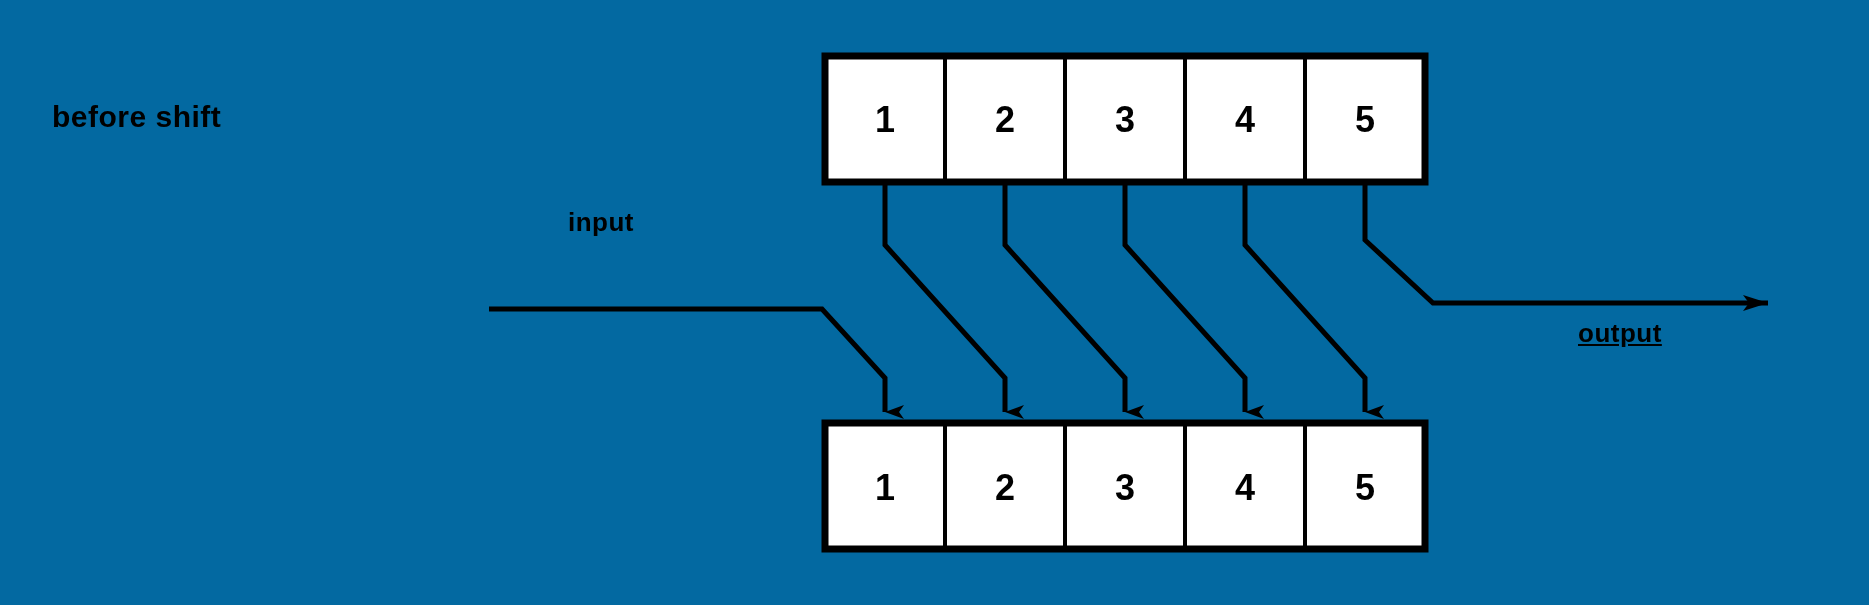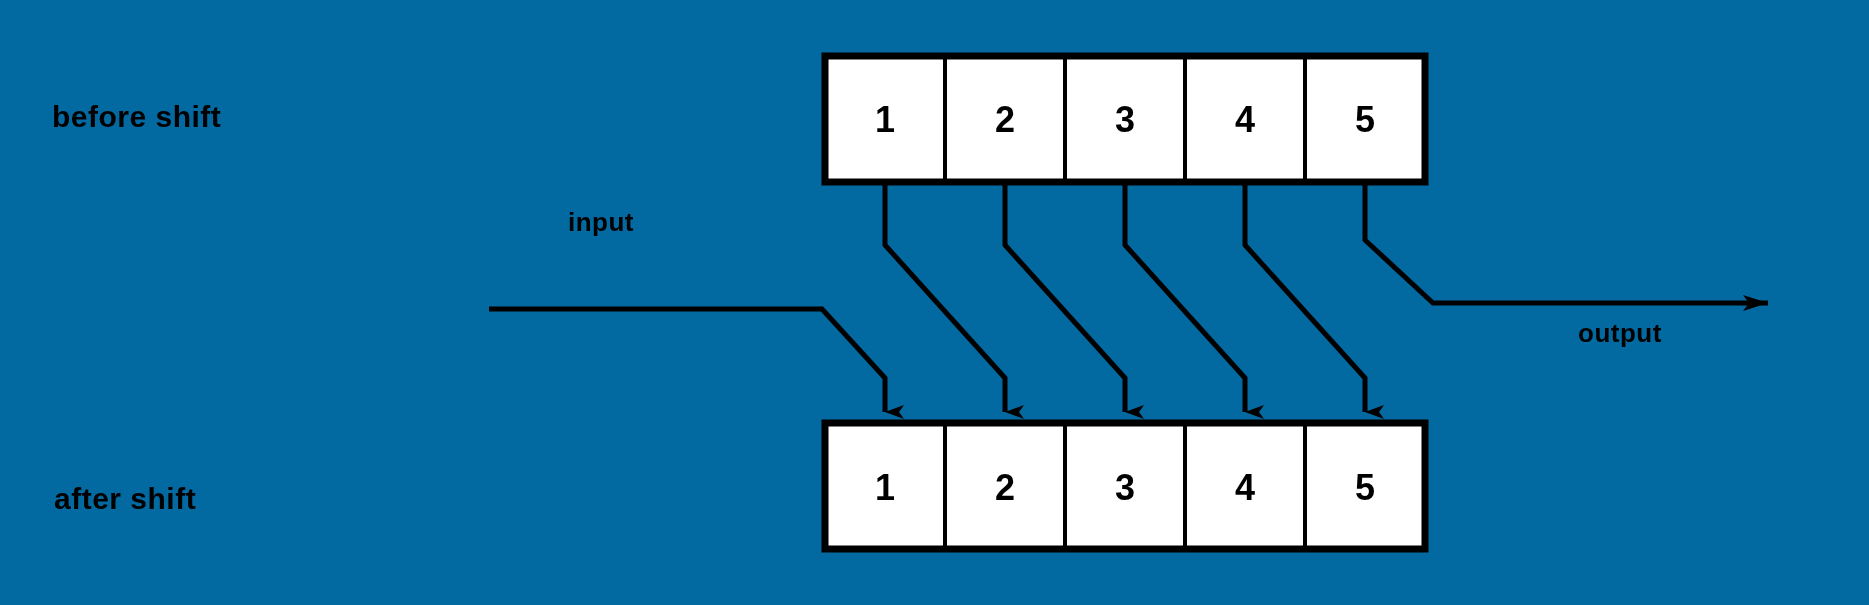--- a/index.html
+++ b/index.html
@@ -39,36 +39,35 @@
   .io-label {
     position: absolute;
     font-family: "Liberation Sans", sans-serif;
     font-weight: bold;
     font-size: 26px;
     color: #000000;
     letter-spacing: 0.5px;
     white-space: nowrap;
   }
   #label-input  { left: 568px; top: 207px; }
-  #label-output { left: 1578px; top: 318px; }
+  #label-output { left: 1578px; top: 318px; text-decoration: underline; }
   .cell-text {
     font-family: "Liberation Sans", sans-serif;
     font-weight: bold;
     font-size: 36px;
     fill: #000000;
   }
 </style>
 </head>
 <body>
 
 <div id="stage">
 
   <span class="side-label" id="label-before">before shift</span>
 
-  <span class="side-label" id="label-after">after shift</span>
 
   <span class="io-label" id="label-input">input</span>
 
   <span class="io-label" id="label-output">output</span>
 
   <svg class="diagram-svg" viewBox="0 0 1869 605" xmlns="http://www.w3.org/2000/svg">
 
     <defs>
       <marker id="arrowDown" markerWidth="14" markerHeight="20" refX="7" refY="19" orient="auto" markerUnits="userSpaceOnUse">
         <path d="M 0 0 L 7 19 L 14 0 L 7 5 Z" fill="#000000"></path>

